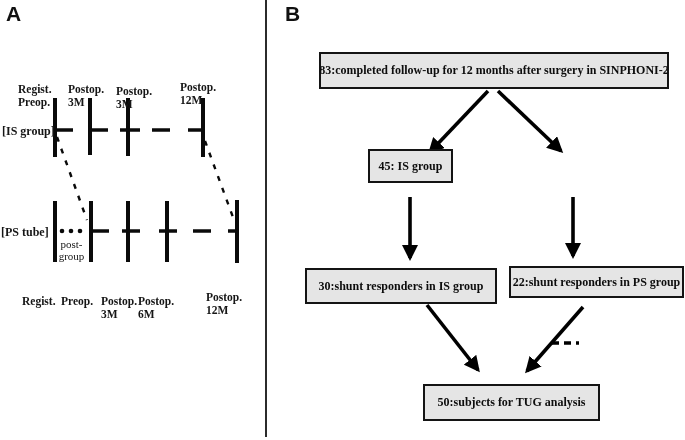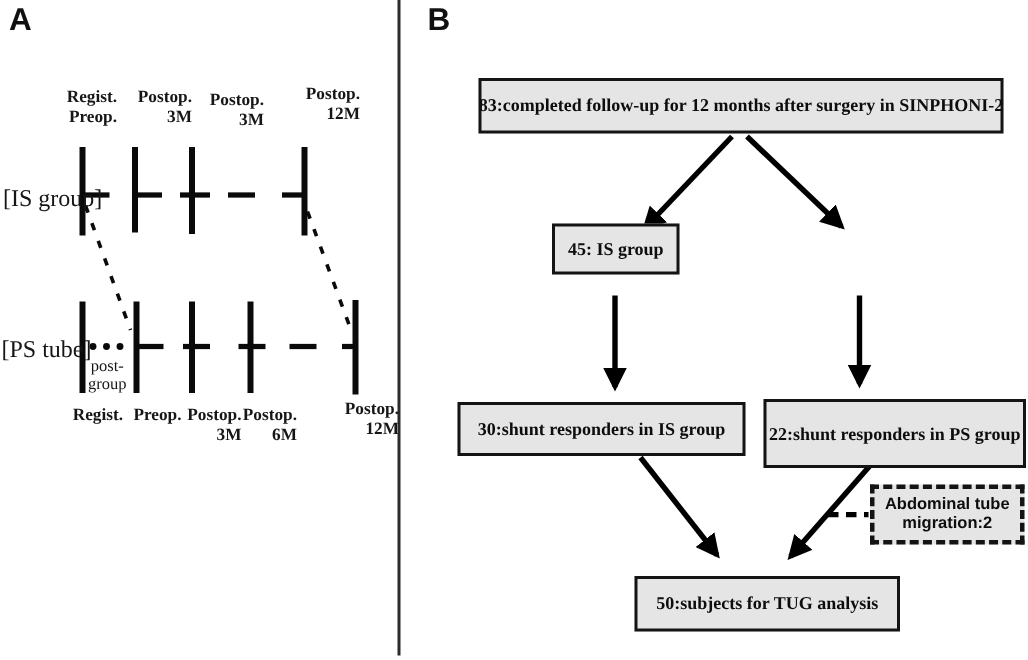--- a/index.html
+++ b/index.html
@@ -6,25 +6,25 @@
   .figure{
     position:relative;width:685px;height:440px;background:#fff;overflow:hidden;
     font-family:"Liberation Serif", serif;color:#111;
   }
   .figure svg{position:absolute;left:0;top:0;}
   .panel-letter{
     position:absolute;font-family:"Liberation Sans", sans-serif;
     font-weight:800;font-size:21px;color:#111;letter-spacing:0.5px;
   }
   .tl{
-    position:absolute;text-align:right;font-weight:bold;font-size:11.5px;
-    line-height:13px;color:#161616;white-space:nowrap;
+    position:absolute;text-align:left;font-weight:bold;font-size:11.5px;
+    line-height:13px;color:#161616;white-space:nowrap;margin-top:24px;
   }
   .grp{
-    position:absolute;font-weight:normal;font-size:16px;color:#161616;white-space:nowrap;
+    position:absolute;font-weight:bold;font-size:12px;color:#161616;white-space:nowrap;
   }
   .postponed{
     position:absolute;text-align:center;font-weight:normal;font-size:11px;
     line-height:11.5px;color:#161616;
   }
   .fbox{
     position:absolute;border:2px solid #141414;background:#e5e5e5;
     display:flex;align-items:center;justify-content:center;
     font-weight:bold;font-size:12px;color:#0d0d0d;white-space:nowrap;
     box-sizing:border-box;text-align:center;
@@ -144,24 +144,18 @@
       <div>12M</div>
   </div>
 
   <div class="fbox" style="left:319px;top:52px;width:350px;height:37px">83:completed follow-up for 12 months after surgery in SINPHONI-2</div>
 
   <div class="fbox" style="left:368px;top:149px;width:85px;height:34px">45: IS group</div>
 
 
   <div class="fbox" style="left:305px;top:268px;width:192px;height:36px">30:shunt responders in IS group</div>
 
-  <div class="fbox" style="left:509px;top:266px;width:175px;height:46px">22:shunt responders in PS group</div>
+  <div class="fbox" style="left:509px;top:266px;width:175px;height:32px">22:shunt responders in PS group</div>
 
   <div class="fbox" style="left:423px;top:384px;width:177px;height:37px">50:subjects for TUG analysis</div>
 
-  <div class="fbox dashed" style="left:580px;top:323px;width:103px;height:40px">
-    <div>
-      <div>Abdominal tube</div>
-      <div>migration:2</div>
-    </div>
-  </div>
 
 </div>
 
 </body></html>

